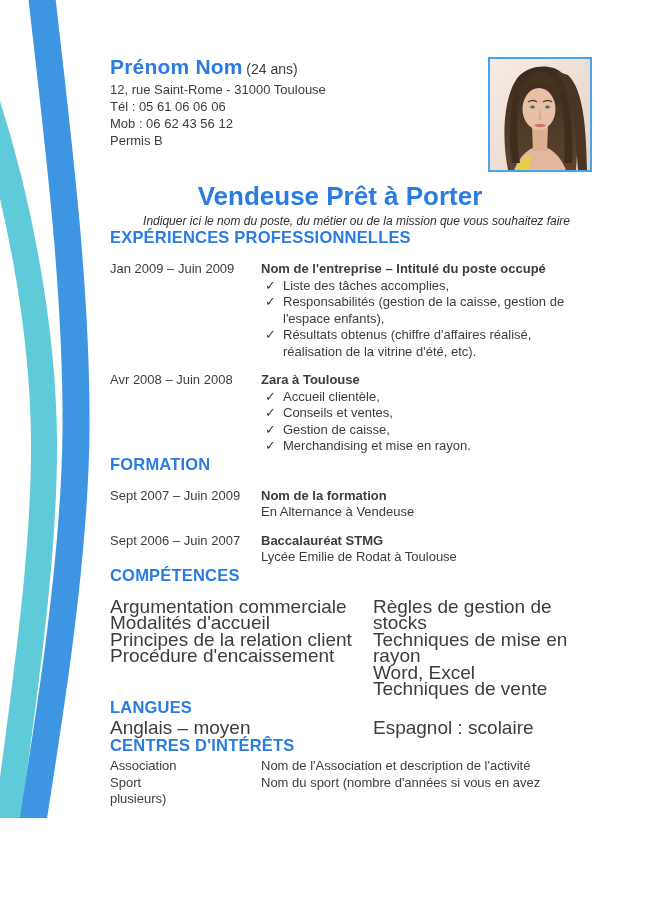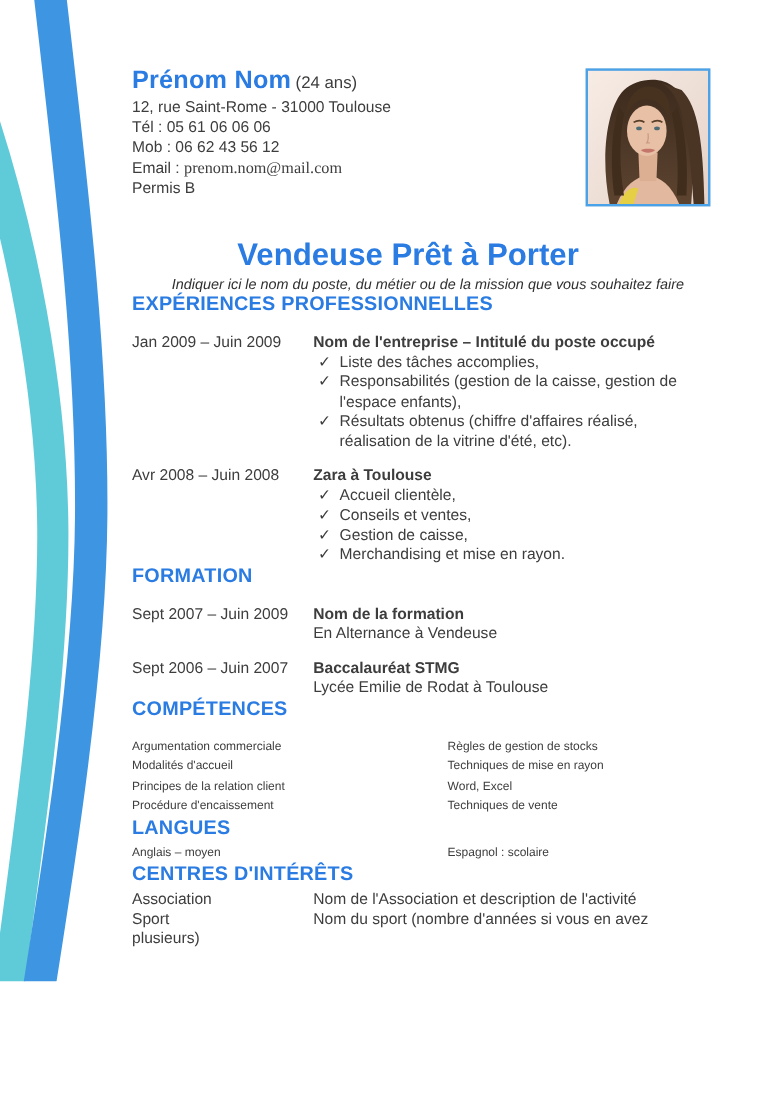--- a/index.html
+++ b/index.html
@@ -53,21 +53,21 @@
   .entry:last-child { margin-bottom:0; }
   .col-date { width:151px; flex:0 0 151px; }
   .col-body { flex:1; }
   .entry-title { font-weight:bold; }
 
   .bullets { margin:0; padding:0; list-style:none; }
   .bullets li { display:flex; padding-left:4px; }
   .check { width:18px; flex:0 0 18px; color:#3d3d3d; }
 
   
-  .twocol { display:flex; font-size:10px; line-height:16.5px; }
+  .twocol { display:flex; font-size:19px; line-height:16.5px; }
   .twocol .left  { width:263px; flex:0 0 263px; }
   .twocol .right { flex:1; }
   .plain-list { margin:0; padding:0; list-style:none; }
 </style>
 </head>
 <body>
 
 <div class="page">
 
   <svg class="stripes" viewBox="0 0 652 917">
@@ -120,24 +120,20 @@
   <div class="content">
 
     <header class="contact">
       <div class="name-line">
         <span class="person-name">Prénom Nom</span>
         <span class="age">(24 ans)</span>
       </div>
       <div>12, rue Saint-Rome - 31000 Toulouse</div>
       <div>Tél  : 05 61 06 06 06</div>
       <div>Mob : 06 62 43 56 12</div>
-      <div>
-        <span>Email  :</span>
-        <span class="serif">prenom.nom@mail.com</span>
-      </div>
       <div>Permis B</div>
     </header>
 
     <div class="cv-title">Vendeuse Prêt à Porter</div>
     <div class="cv-subtitle">Indiquer ici le nom du poste, du métier ou de la mission que vous souhaitez faire</div>
 
     <h2 class="sec sec-exp">EXPÉRIENCES PROFESSIONNELLES</h2>
     <div class="rows">
 
         <div class="entry">

